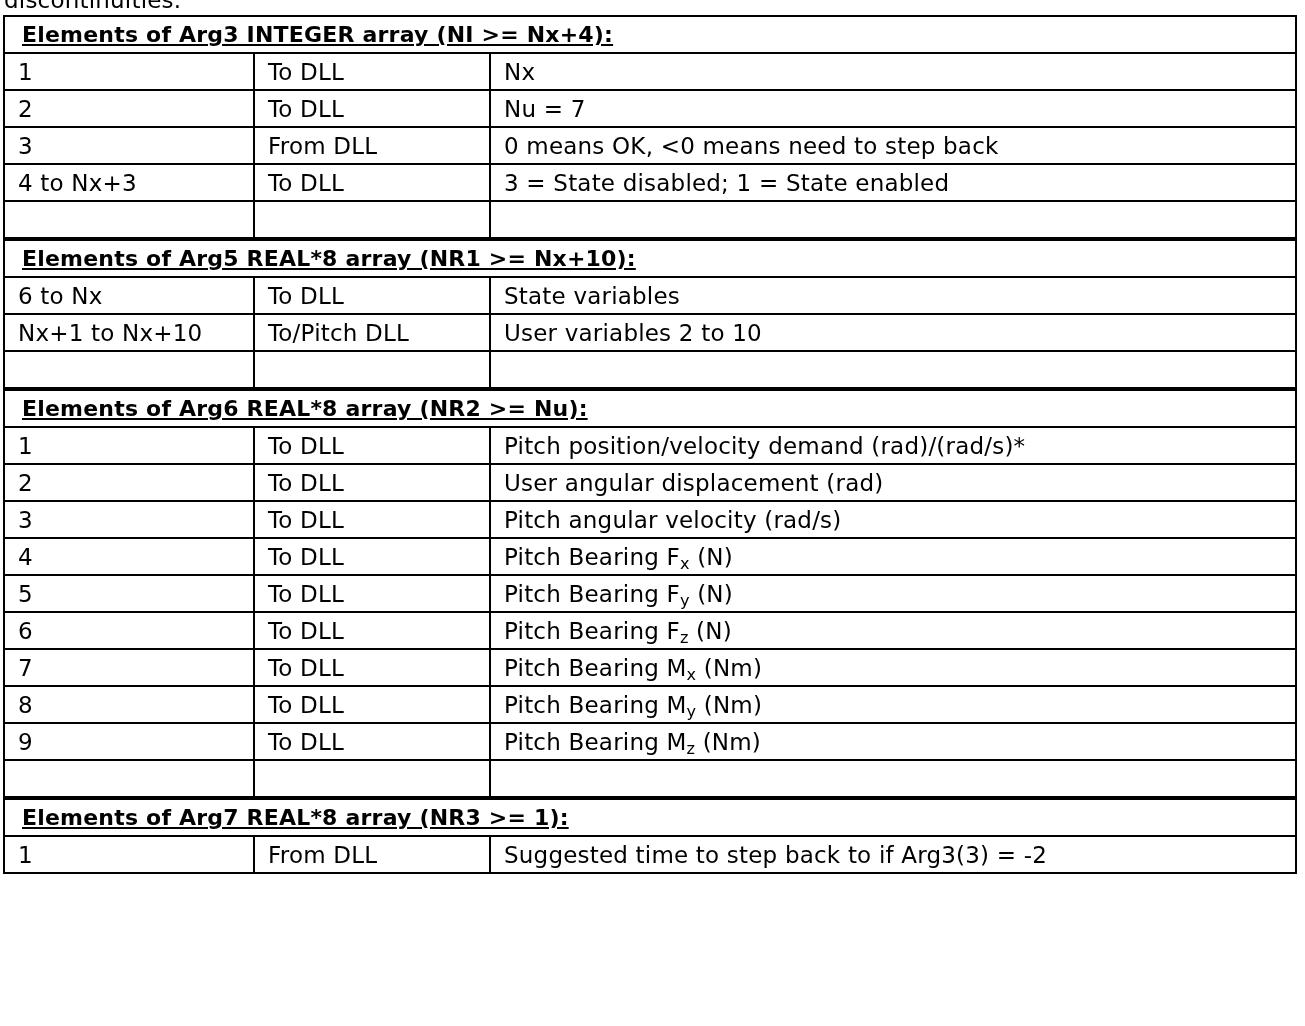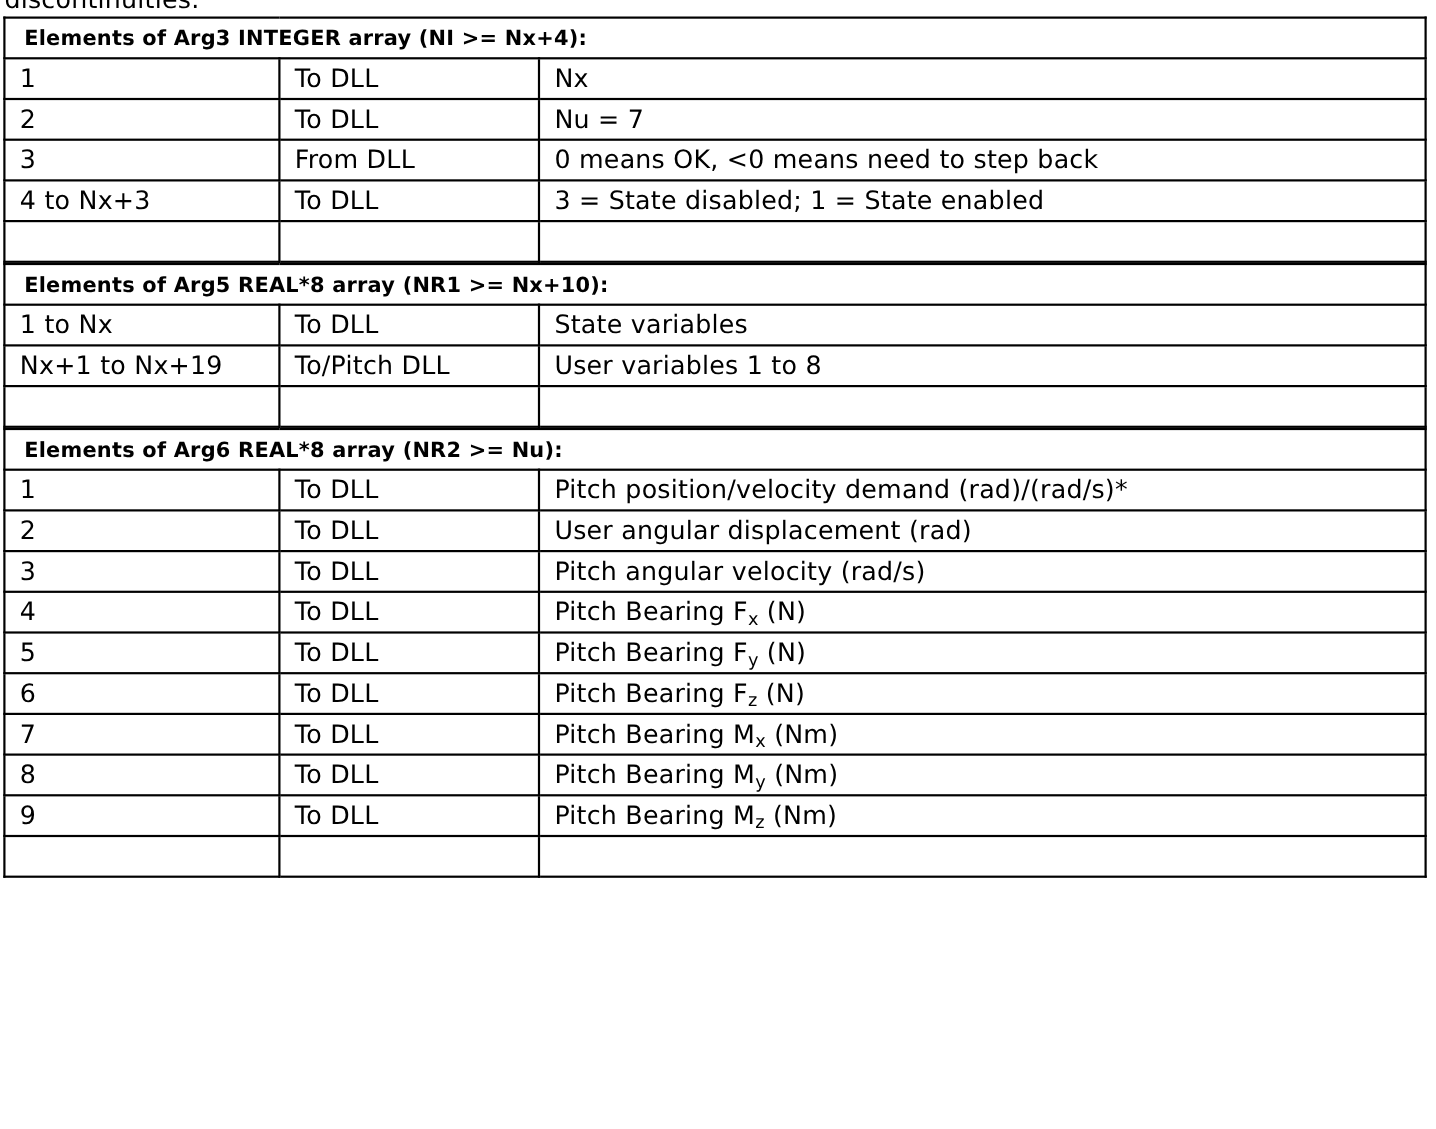--- a/index.html
+++ b/index.html
@@ -40,22 +40,23 @@
     text-align: left;
     vertical-align: middle;
     height: 37px;
     padding: 2px 12px 2px 13px;
     overflow: hidden;
     white-space: nowrap;
     letter-spacing: 0.2px;
   }
   table.doc-table th.table-title-cell {
     font-weight: bold;
-    font-size: 19px;
+    font-size: 22px;
     padding-left: 17px;
+    text-decoration: underline;
   }
   col.c-index { width: 250px; }
   col.c-direction { width: 236px; }
   col.c-description { width: 806px; }
 
   sub { font-size: 70%; vertical-align: -4px; line-height: 0; }
   sup { font-size: 70%; vertical-align: 7px; line-height: 0; }
 </style>
 </head>
 <body>
@@ -112,28 +113,28 @@
         <col class="c-direction">
         <col class="c-description">
       </colgroup>
     <thead>
       <tr>
         <th class="table-title-cell" colspan="3">Elements of Arg5 REAL*8 array (NR1 &gt;= Nx+10):</th>
       </tr>
     </thead>
     <tbody>
         <tr>
-          <td>1 to Nx</td>
+          <td>6 to Nx</td>
           <td>To DLL</td>
           <td>State variables</td>
         </tr>
         <tr>
-          <td>Nx+1 to Nx+19</td>
+          <td>Nx+1 to Nx+10</td>
           <td>To/Pitch DLL</td>
-          <td>User variables 1 to 8</td>
+          <td>User variables 2 to 10</td>
         </tr>
         <tr>
           <td></td>
           <td></td>
           <td></td>
         </tr>
       </tbody>
   </table>
 
   <table class="doc-table">
@@ -194,14 +195,33 @@
           <td>Pitch Bearing M<sub>z</sub> (Nm)</td>
         </tr>
         <tr>
           <td></td>
           <td></td>
           <td></td>
         </tr>
       </tbody>
   </table>
 
+  <table class="doc-table">
+    <colgroup>
+        <col class="c-index">
+        <col class="c-direction">
+        <col class="c-description">
+      </colgroup>
+    <thead>
+      <tr>
+        <th class="table-title-cell" colspan="3">Elements of Arg7 REAL*8 array (NR3 &gt;= 1):</th>
+      </tr>
+    </thead>
+    <tbody>
+        <tr>
+          <td>1</td>
+          <td>From DLL</td>
+          <td>Suggested time to step back to if Arg3(3) = -2</td>
+        </tr>
+      </tbody>
+  </table>
 
 </div>
 
 </body></html>

